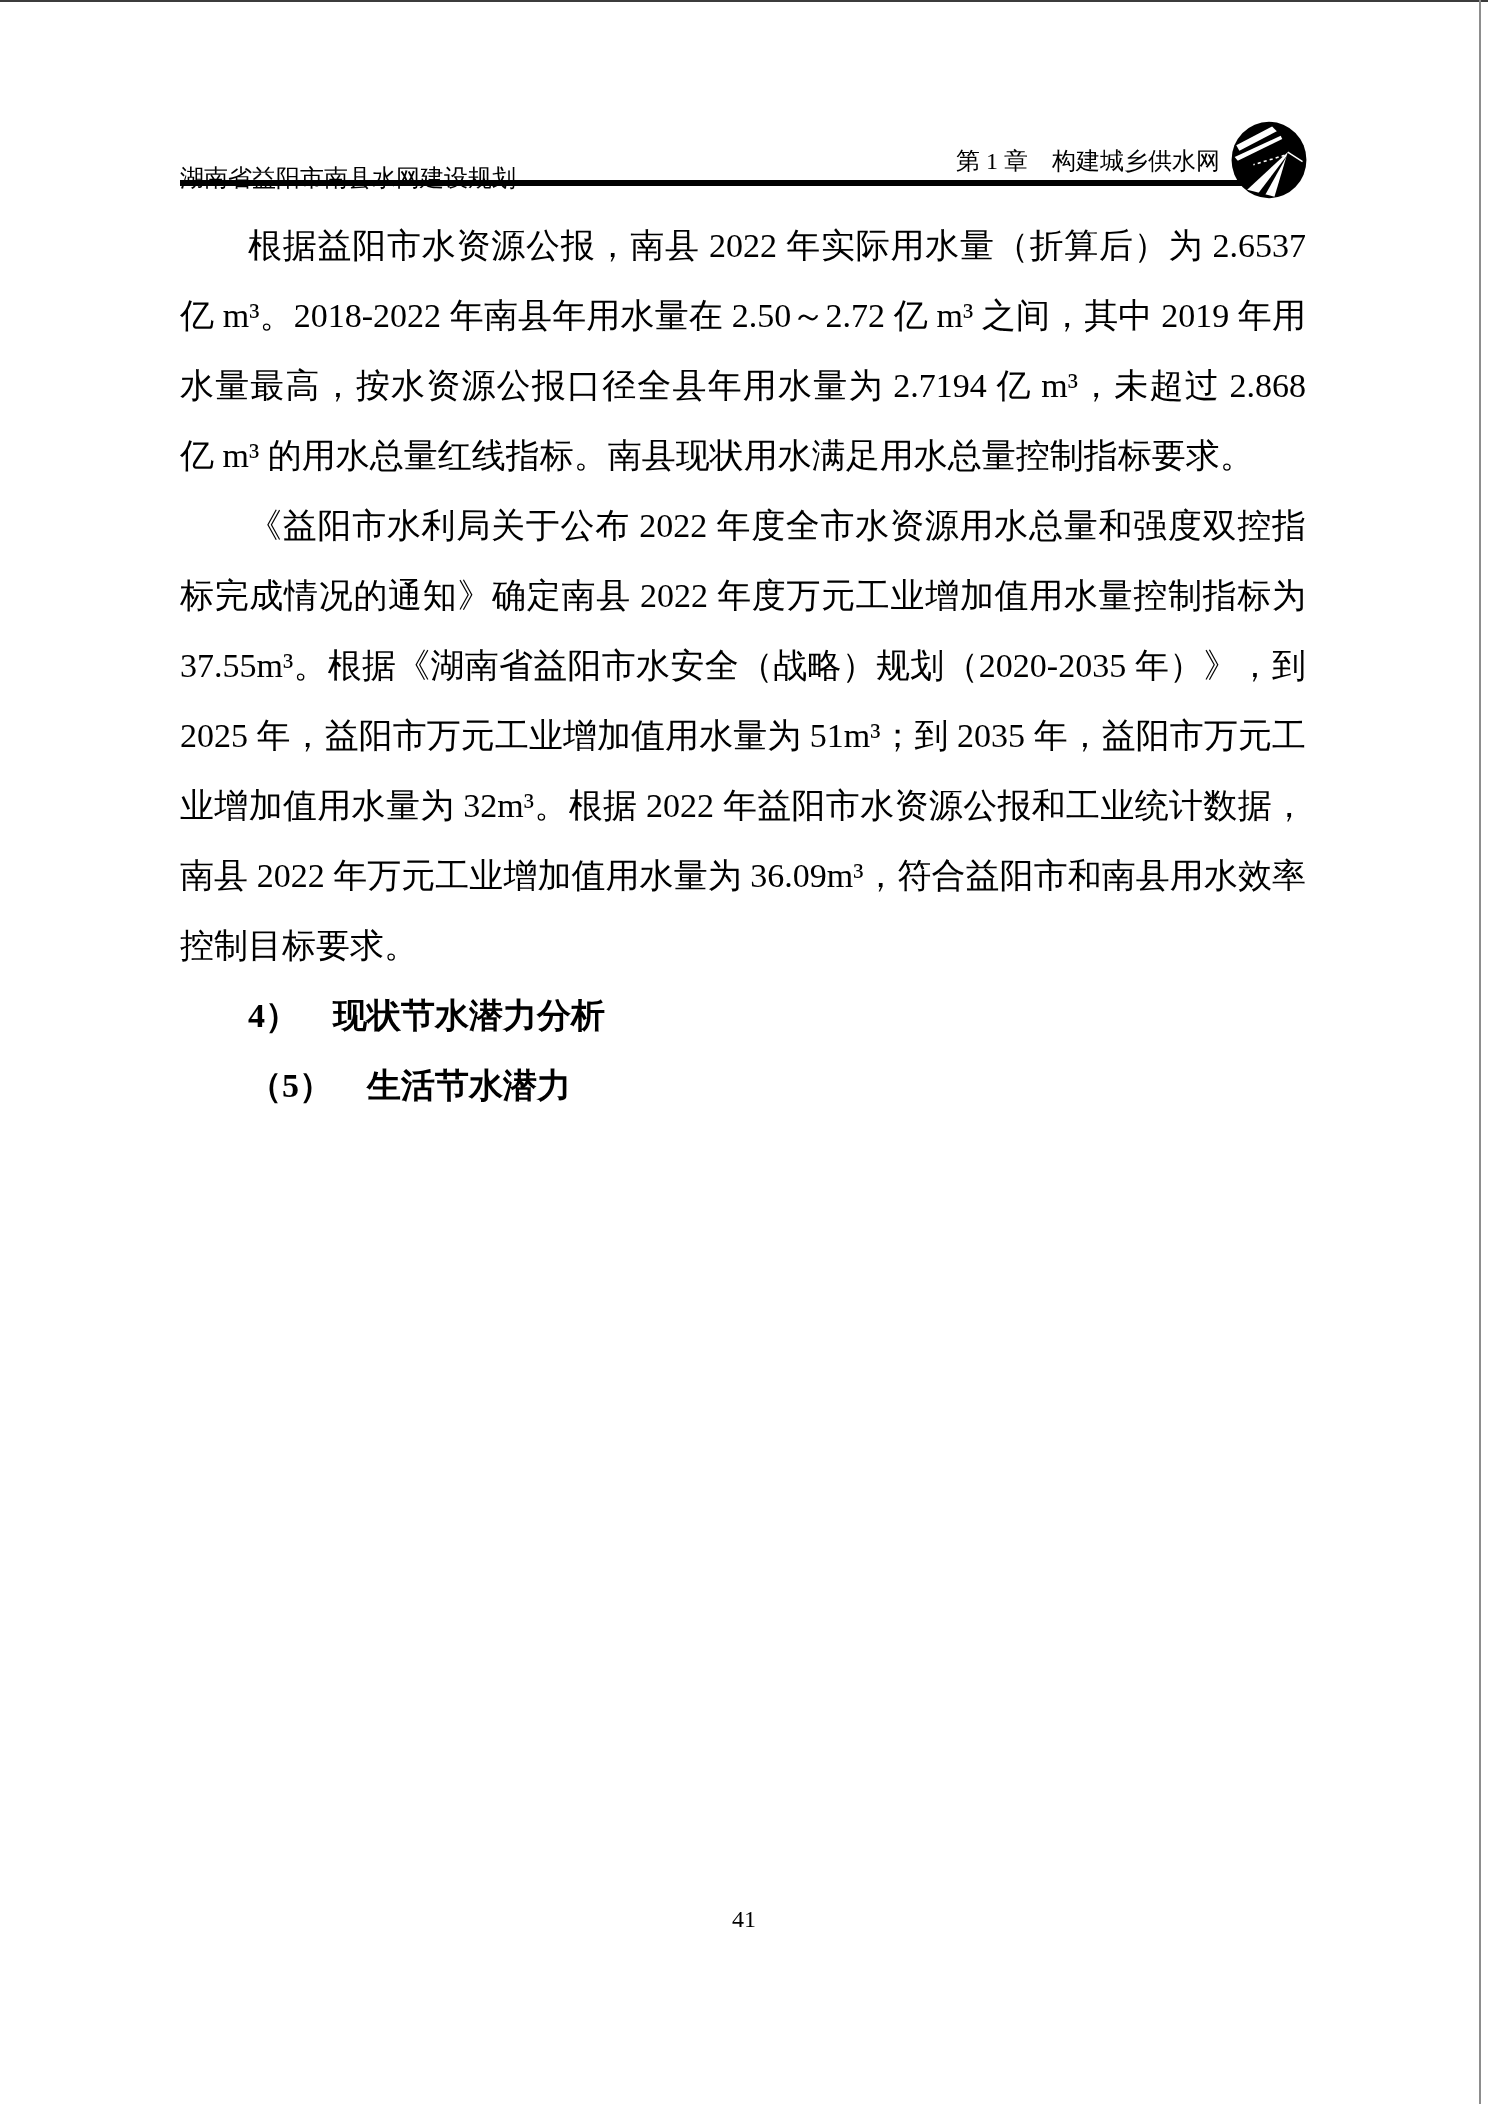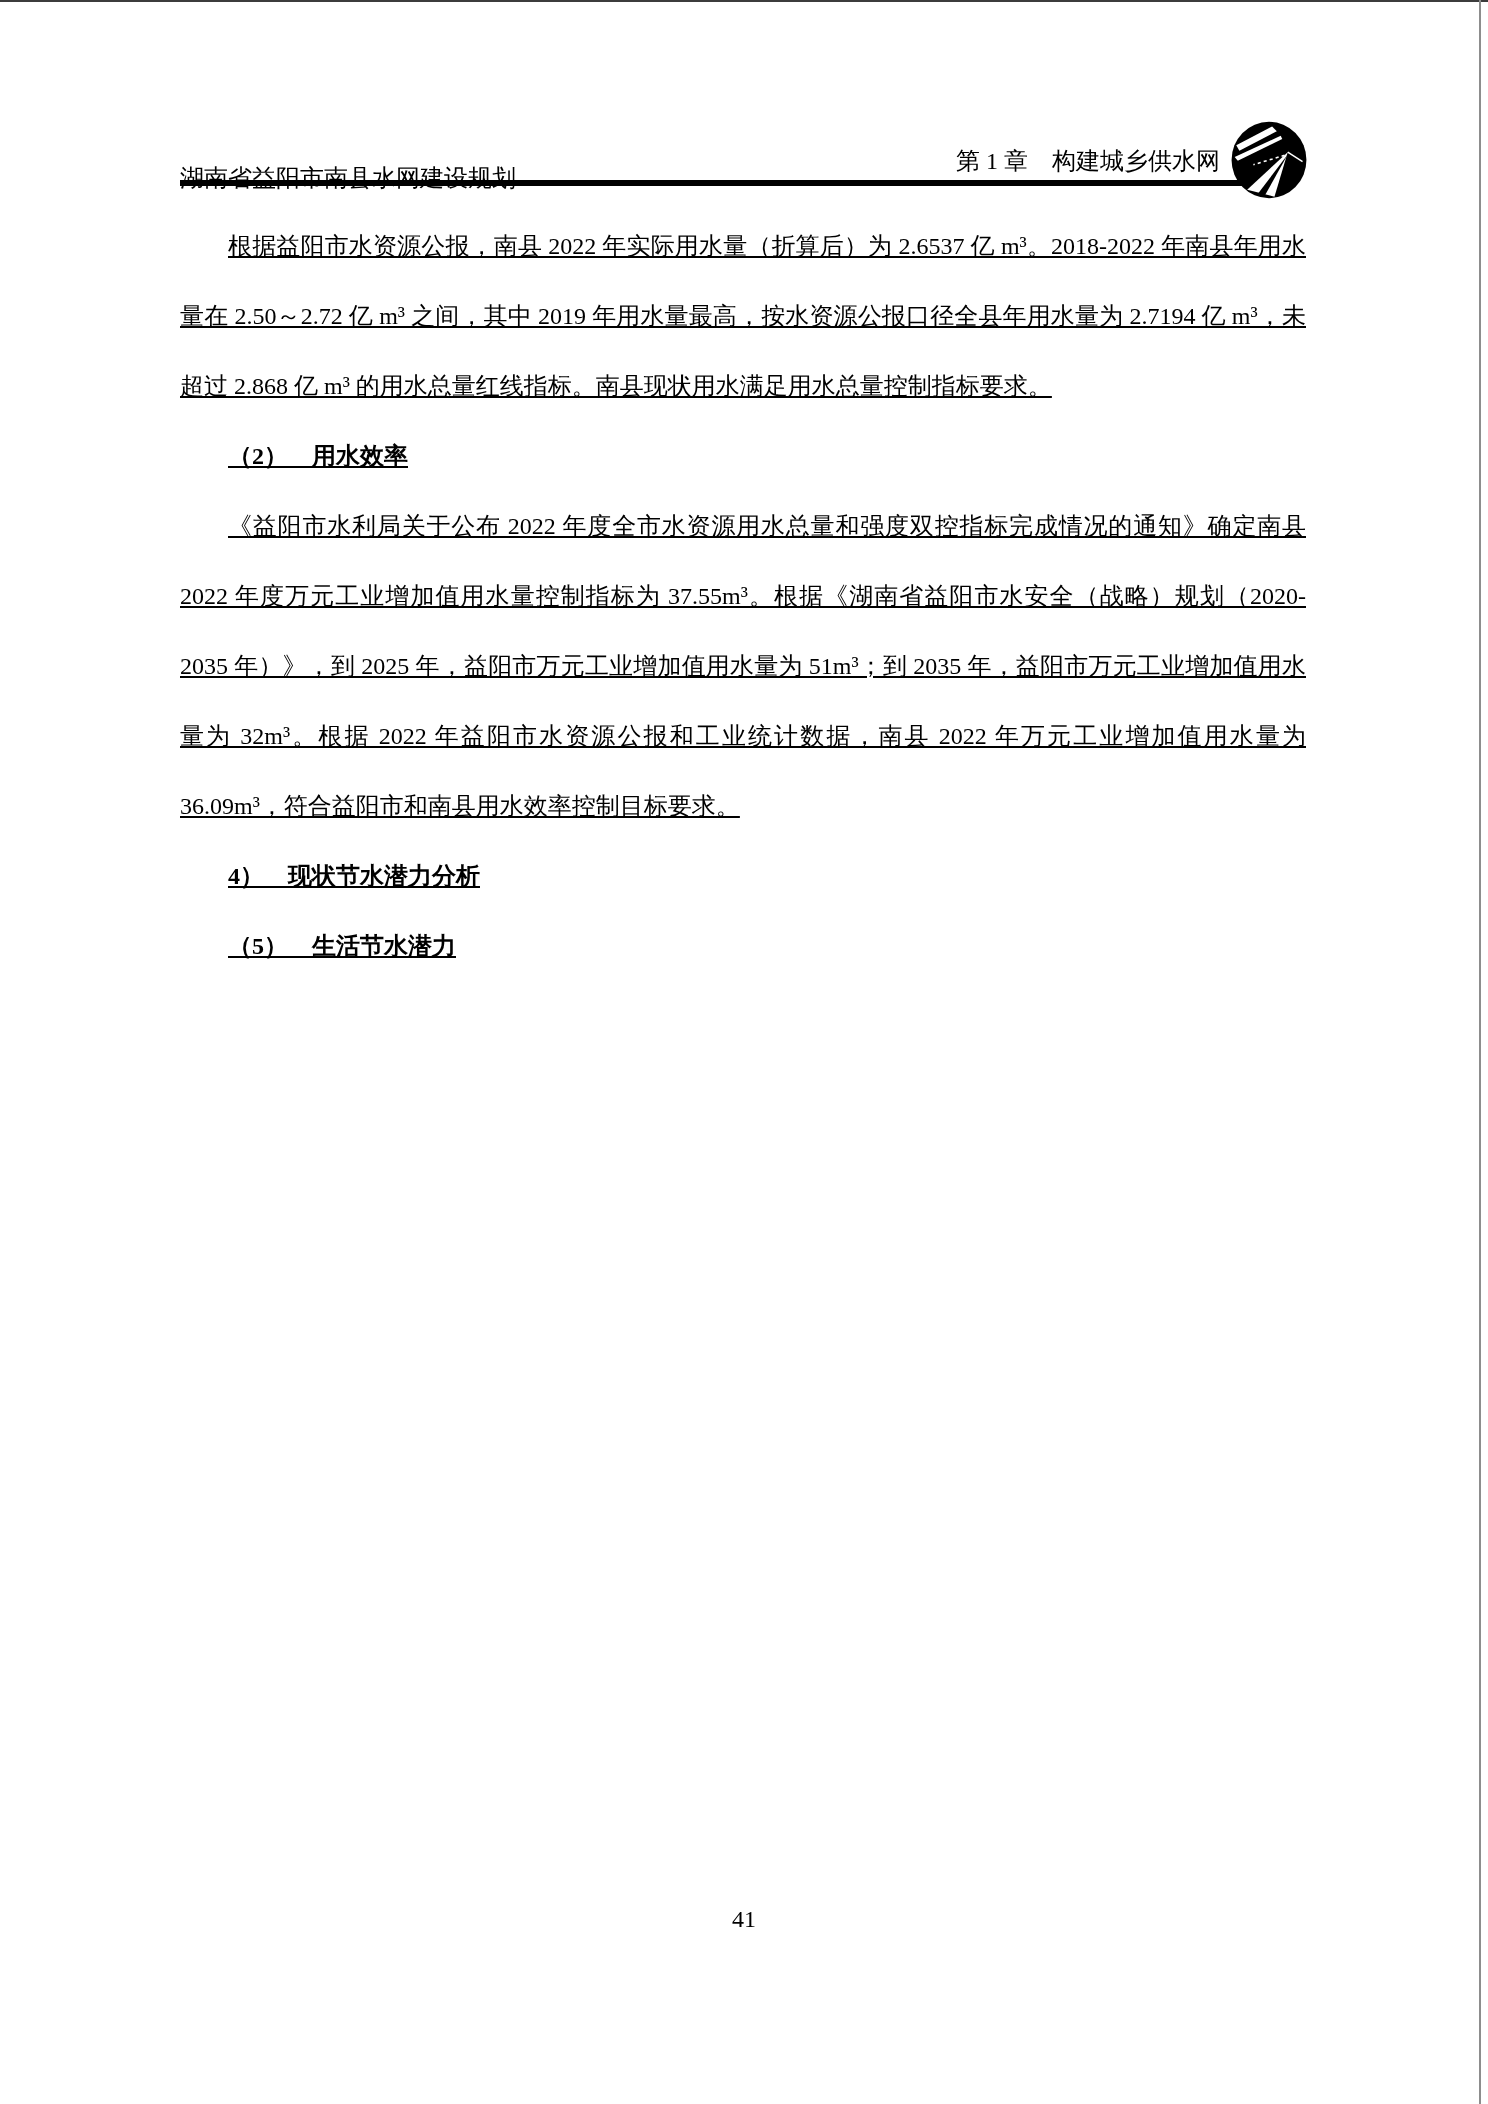--- a/index.html
+++ b/index.html
@@ -32,23 +32,22 @@
     position: absolute; left: 180px; top: 180px;
     width: 1082px; height: 6px; background: #000000;
   }
   .logo {
     position: absolute; left: 1230px; top: 120px;
     width: 78px; height: 80px;
   }
   .content {
     position: absolute; left: 180px; top: 211px;
     width: 1126px;
-    font-size: 24px; line-height: 70px;
+    font-size: 34px; line-height: 70px;
     text-align: justify;
-    text-decoration: underline;
   }
   .content p { margin: 0; text-indent: 2em; }
   .content p.heading { font-weight: 700; }
   .page-number {
     position: absolute; top: 1906px; left: 0;
     width: 100%; text-align: center;
     font-size: 24px;
   }
 </style>
 </head>
@@ -72,19 +71,18 @@
     <polygon points="74,43 36,93 45,95" fill="#000000"></polygon>
     <g stroke="#ffffff" stroke-width="2" fill="none">
       <line x1="74" y1="40" x2="93" y2="52"></line>
       <line x1="70" y1="44" x2="30" y2="56" stroke-dasharray="4,4"></line>
     </g>
   </svg>
 </div>
 
 <div class="content">
     <p class="body">根据益阳市水资源公报，南县 2022 年实际用水量（折算后）为 2.6537 亿 m³。2018-2022 年南县年用水量在 2.50～2.72 亿 m³ 之间，其中 2019 年用水量最高，按水资源公报口径全县年用水量为 2.7194 亿 m³，未超过 2.868 亿 m³ 的用水总量红线指标。南县现状用水满足用水总量控制指标要求。</p>
-    <p class="heading">（2）　用水效率</p>
     <p class="body">《益阳市水利局关于公布 2022 年度全市水资源用水总量和强度双控指标完成情况的通知》确定南县 2022 年度万元工业增加值用水量控制指标为 37.55m³。根据《湖南省益阳市水安全（战略）规划（2020-2035 年）》，到 2025 年，益阳市万元工业增加值用水量为 51m³；到 2035 年，益阳市万元工业增加值用水量为 32m³。根据 2022 年益阳市水资源公报和工业统计数据，南县 2022 年万元工业增加值用水量为 36.09m³，符合益阳市和南县用水效率控制目标要求。</p>
     <p class="heading">4）　现状节水潜力分析</p>
     <p class="heading">（5）　生活节水潜力</p>
   </div>
 
 <div class="page-number">41</div>
 
 </body></html>

